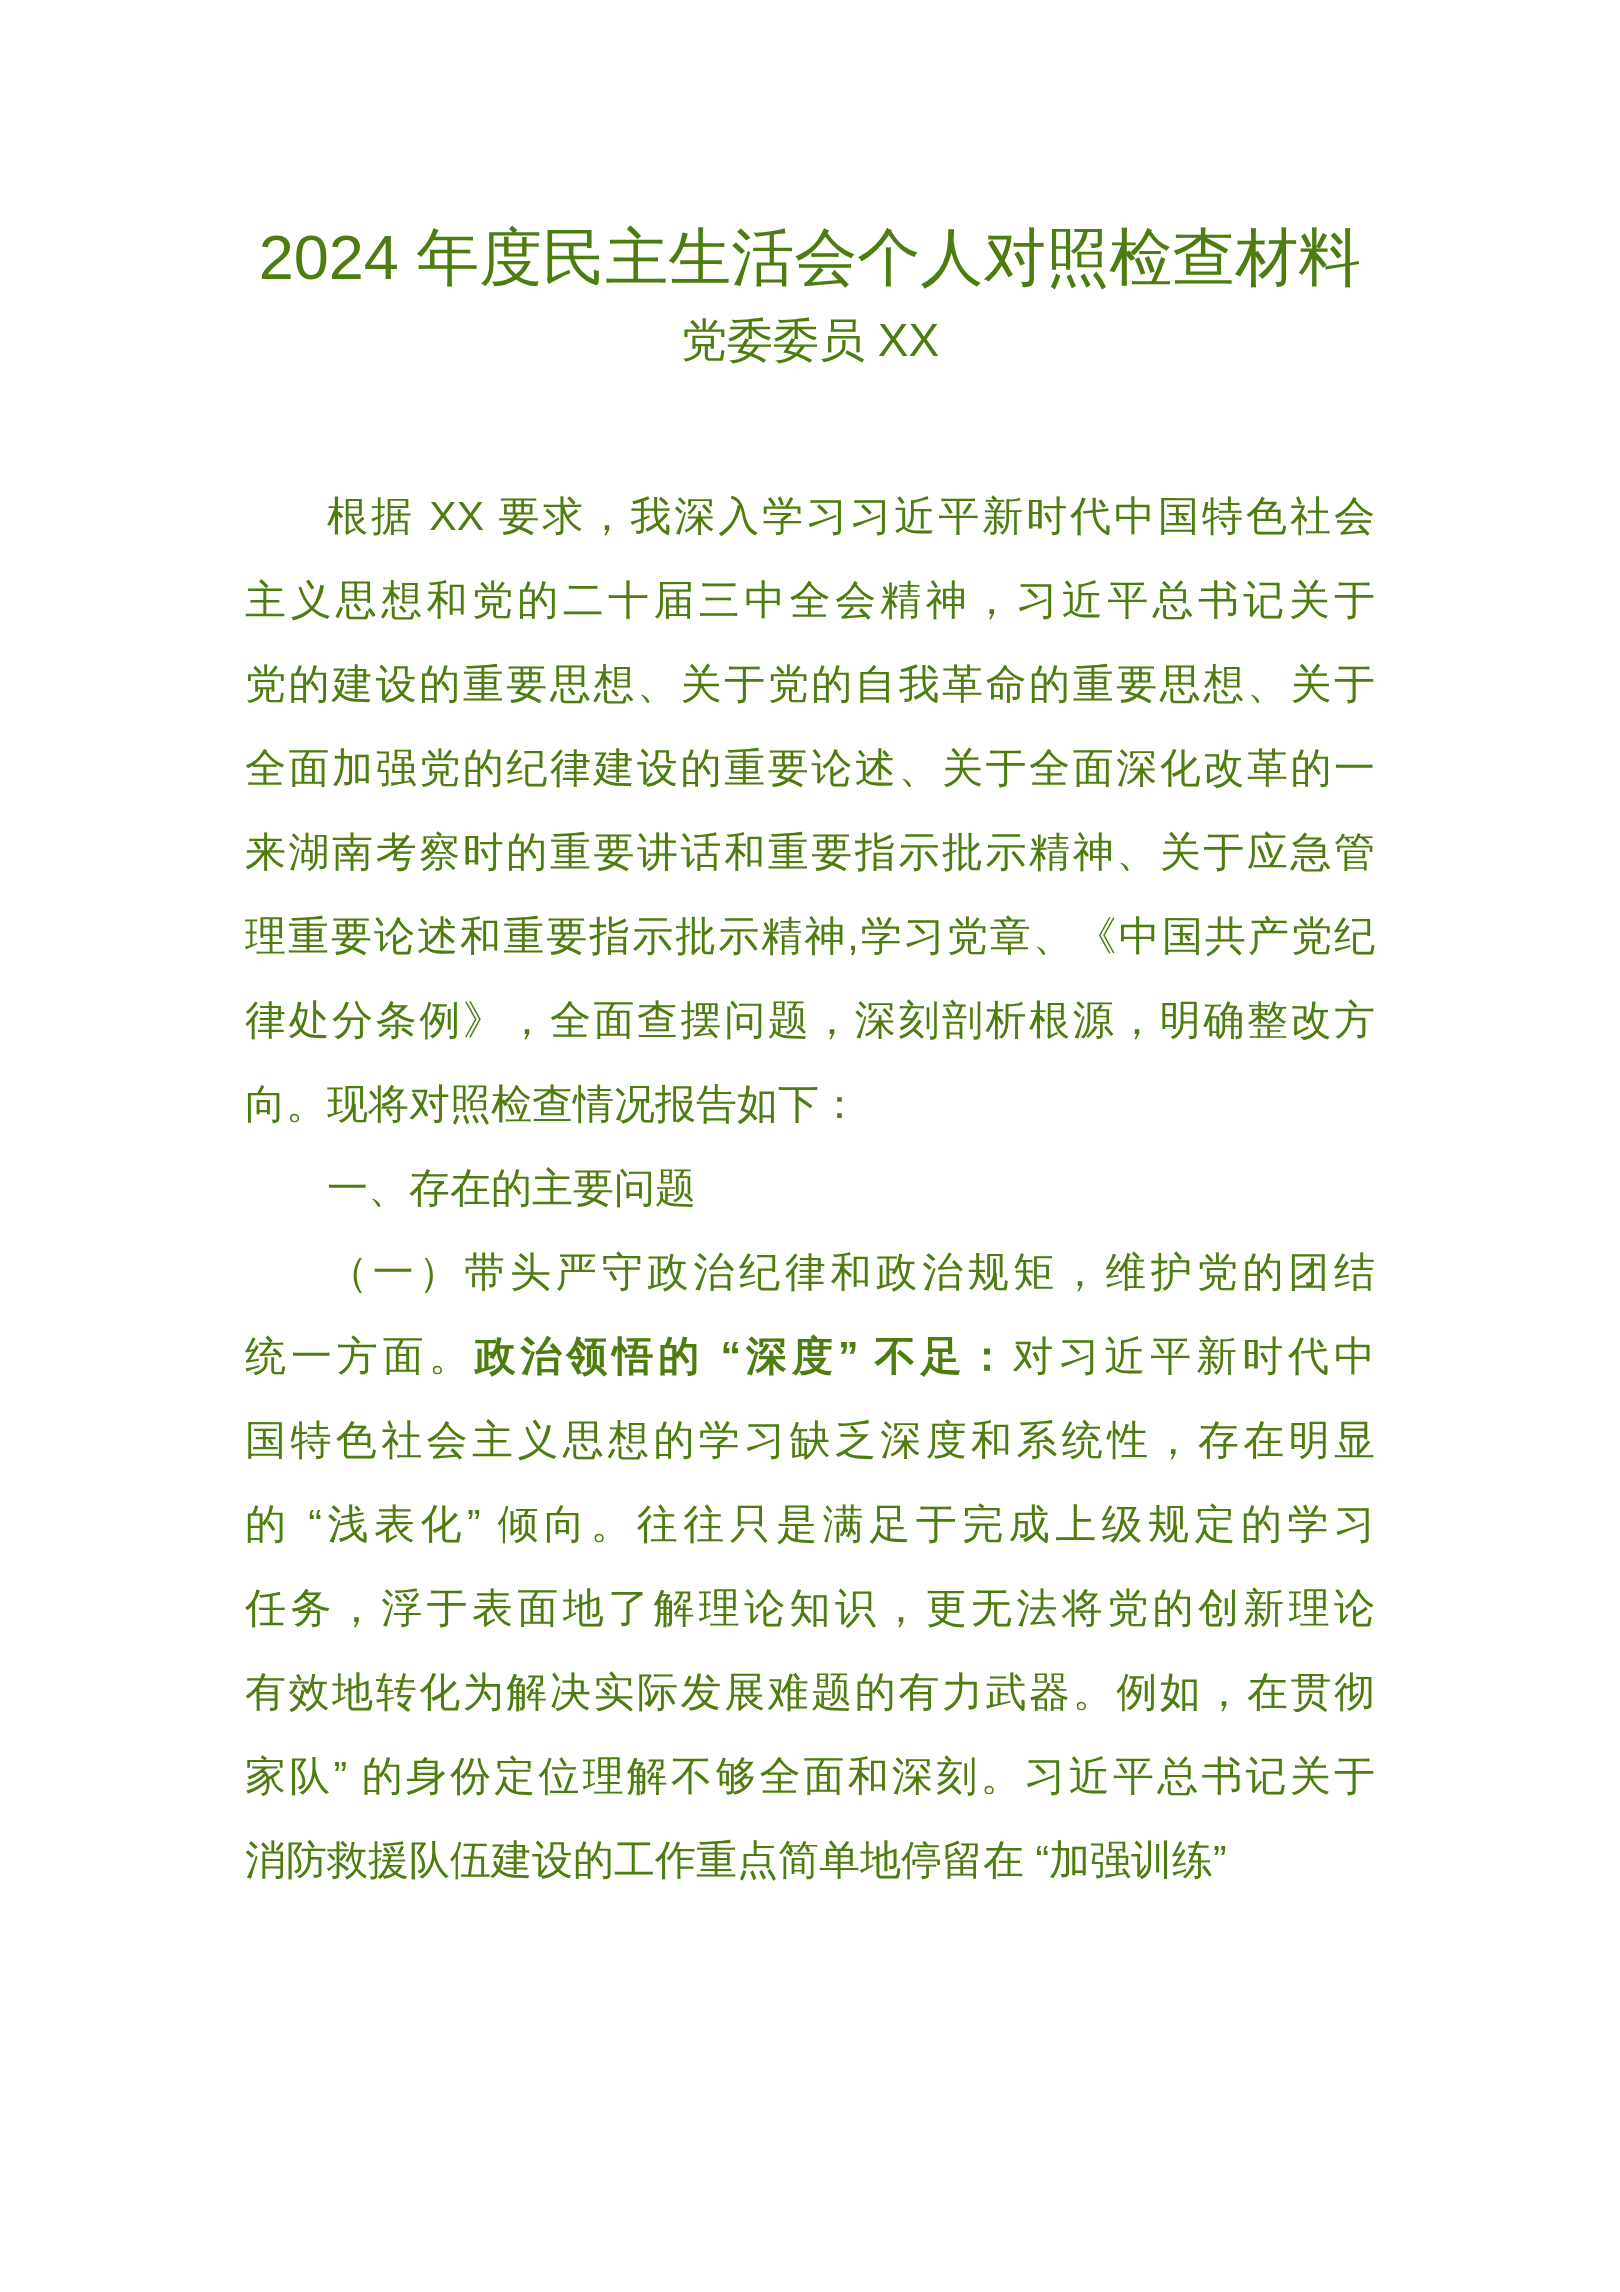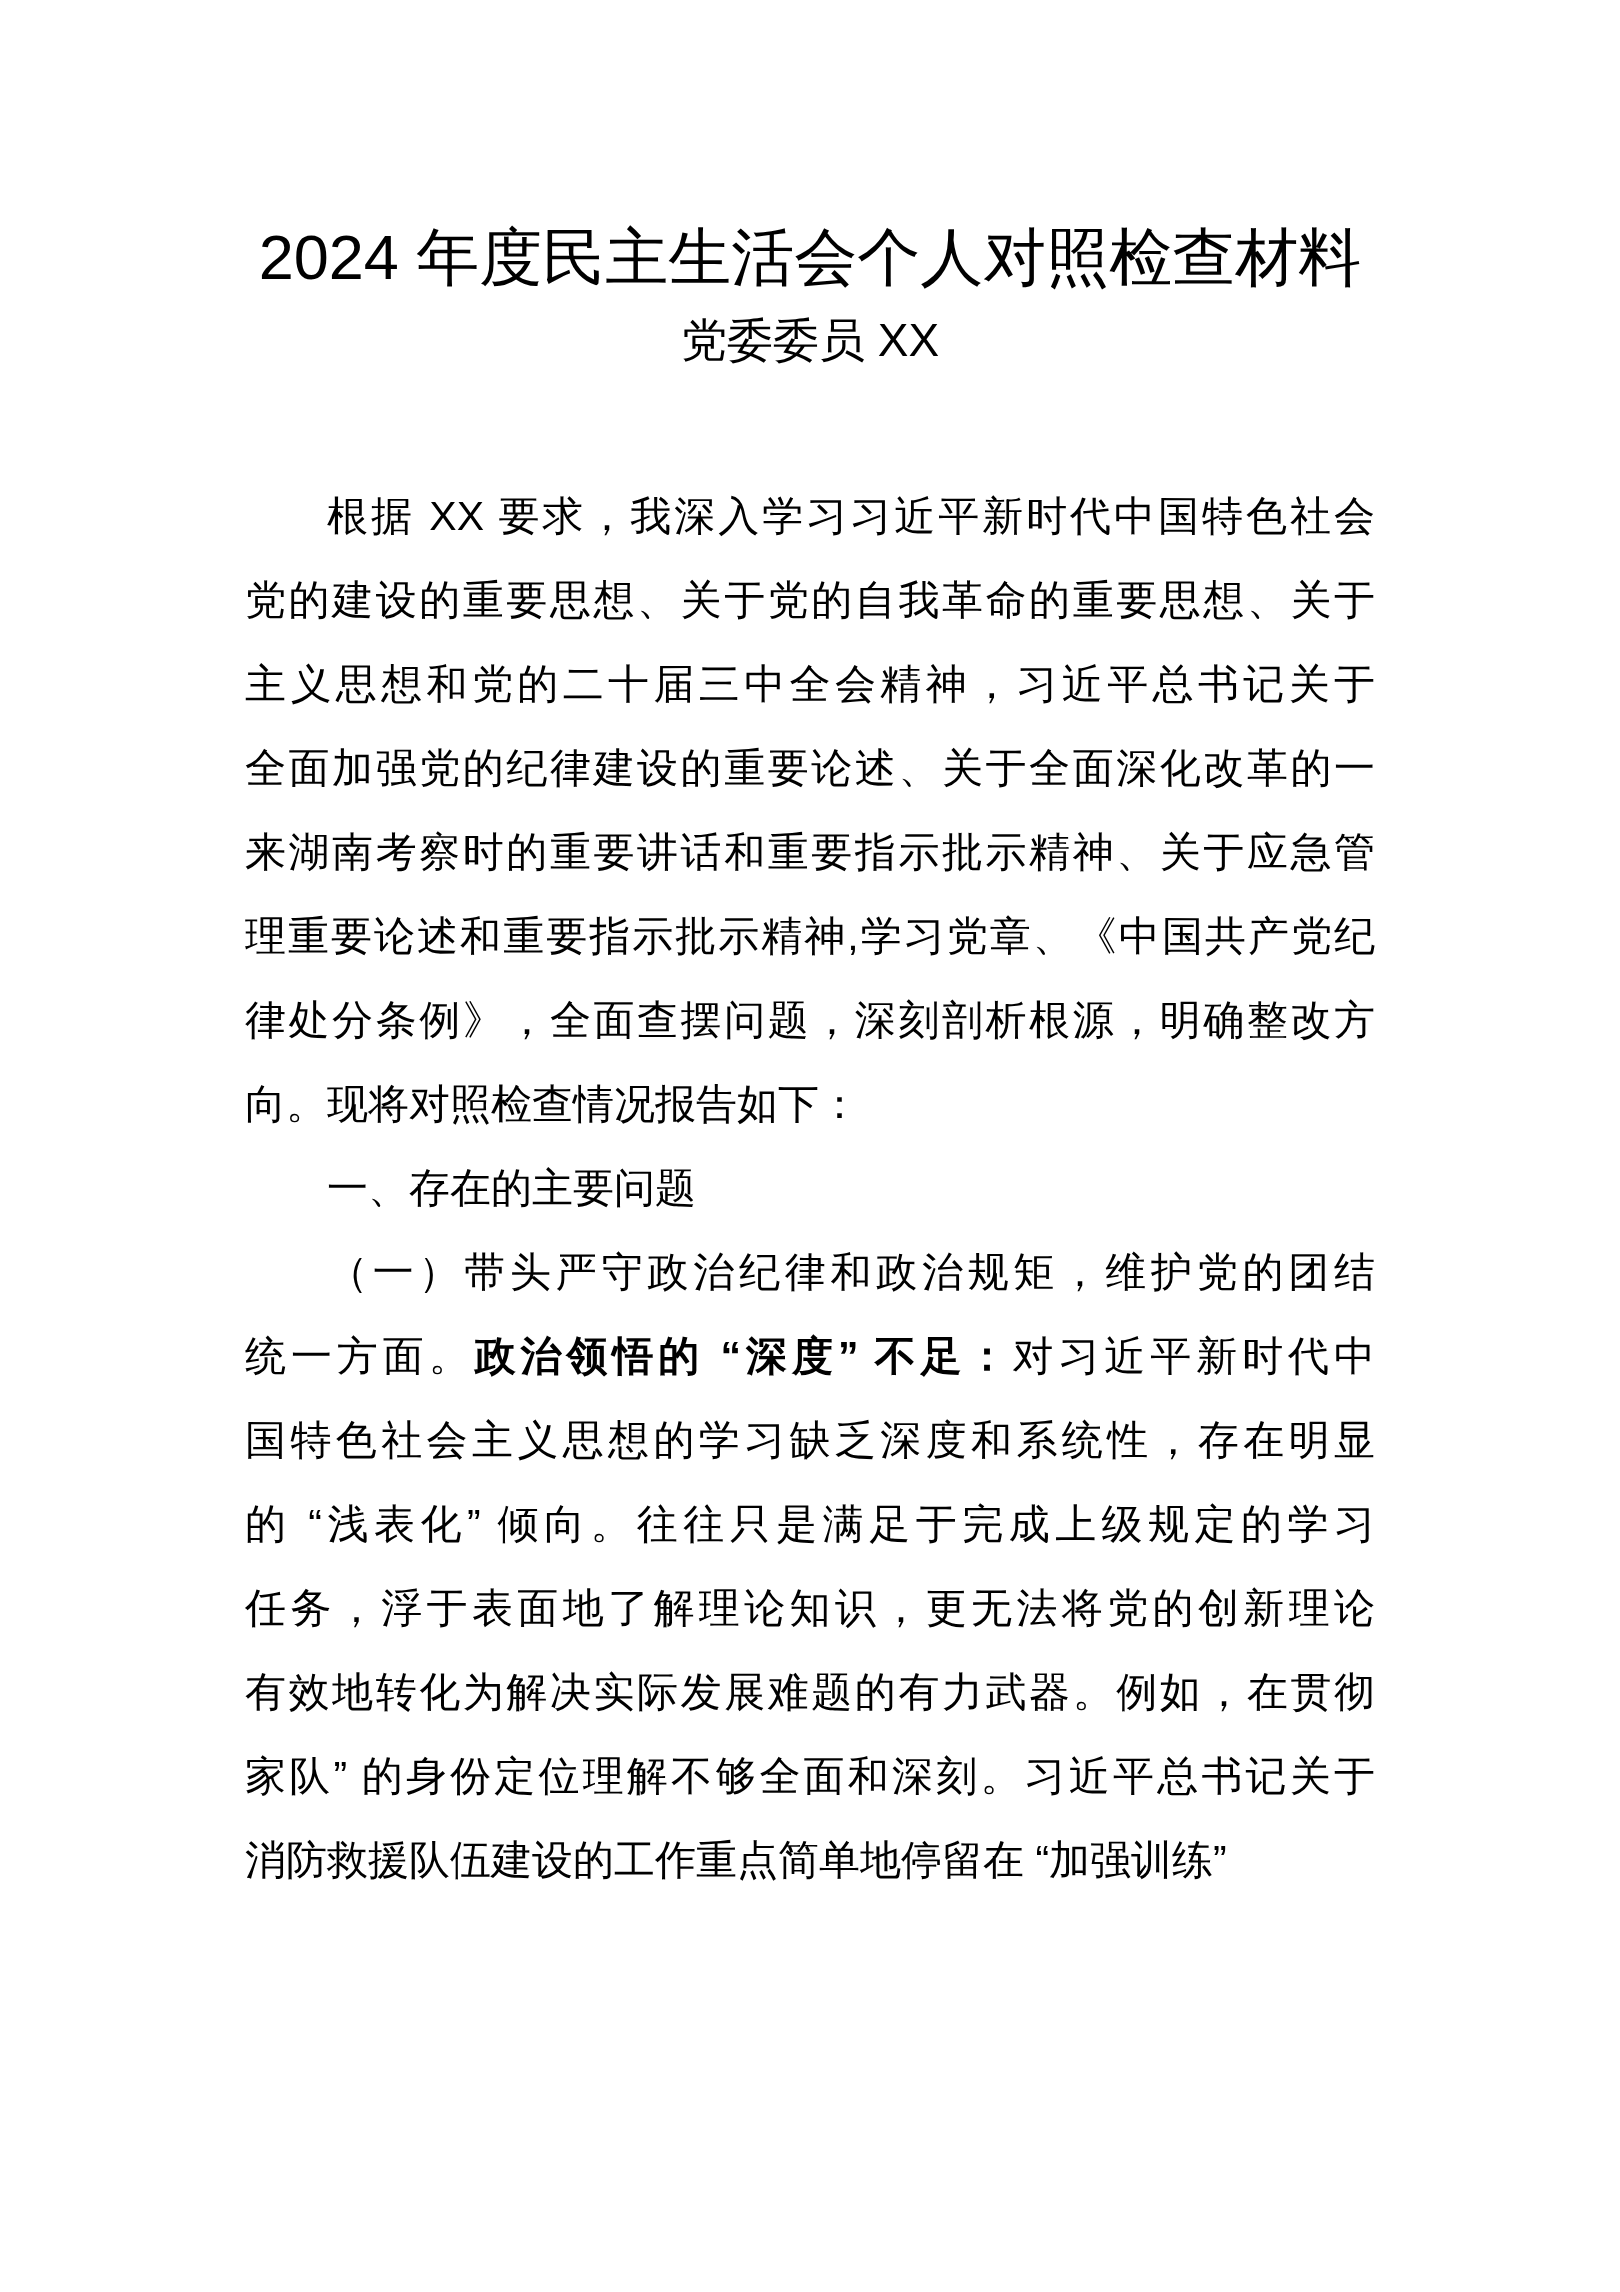--- a/index.html
+++ b/index.html
@@ -6,21 +6,21 @@
     margin: 0;
     padding: 0;
     background: #ffffff;
   }
   .page {
     position: relative;
     width: 1620px;
     height: 2219px;
     margin: 0 auto;
     background: #ffffff;
-    color: #000000;
+    color: #4d7c0f;
     box-sizing: border-box;
     padding: 0 245px;
     overflow: hidden;
     font-family: "Liberation Sans", "DejaVu Sans", sans-serif;
   }
   .title {
     margin-top: 218px;
     font-size: 63px;
     line-height: 78px;
     font-weight: 400;
@@ -56,22 +56,22 @@
 </style>
 </head>
 <body>
 
 <div class="page">
   <div class="title">2024 年度民主生活会个人对照检查材料</div>
   <div class="byline">党委委员 XX</div>
   <div class="doc-body">
       <div class="para body">
         <div class="line first"><span>根据 XX 要求，我深入学习习近平新时代中国特色社会</span></div>
+        <div class="line"><span>主义思想和党的二十届三中全会精神，习近平总书记关于</span></div>
         <div class="line"><span>党的建设的重要思想、关于党的自我革命的重要思想、关于</span></div>
-        <div class="line"><span>主义思想和党的二十届三中全会精神，习近平总书记关于</span></div>
         <div class="line"><span>全面加强党的纪律建设的重要论述、关于全面深化改革的一</span></div>
         <div class="line"><span>来湖南考察时的重要讲话和重要指示批示精神、关于应急管</span></div>
         <div class="line"><span>理重要论述和重要指示批示精神,学习党章、《中国共产党纪</span></div>
         <div class="line"><span>律处分条例》，全面查摆问题，深刻剖析根源，明确整改方</span></div>
         <div class="line lastline"><span>向。现将对照检查情况报告如下：</span></div>
       </div>
       <div class="para heading">
         <div class="line first lastline"><span>一、存在的主要问题</span></div>
       </div>
       <div class="para body">

